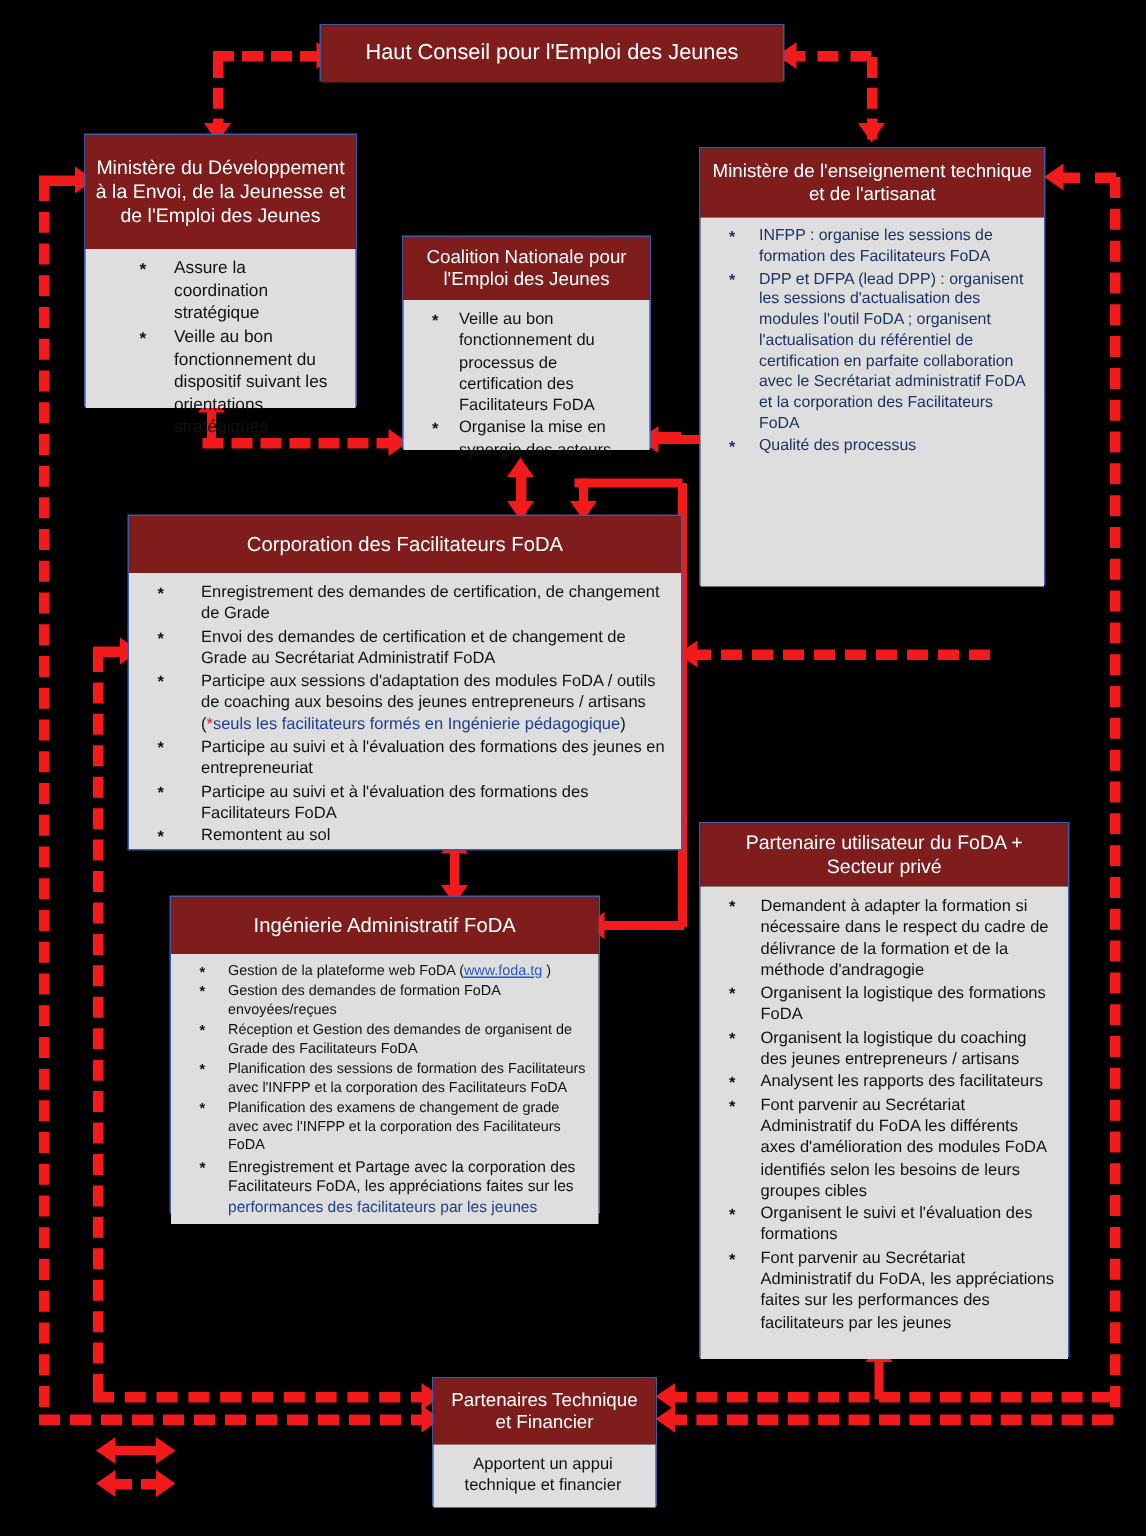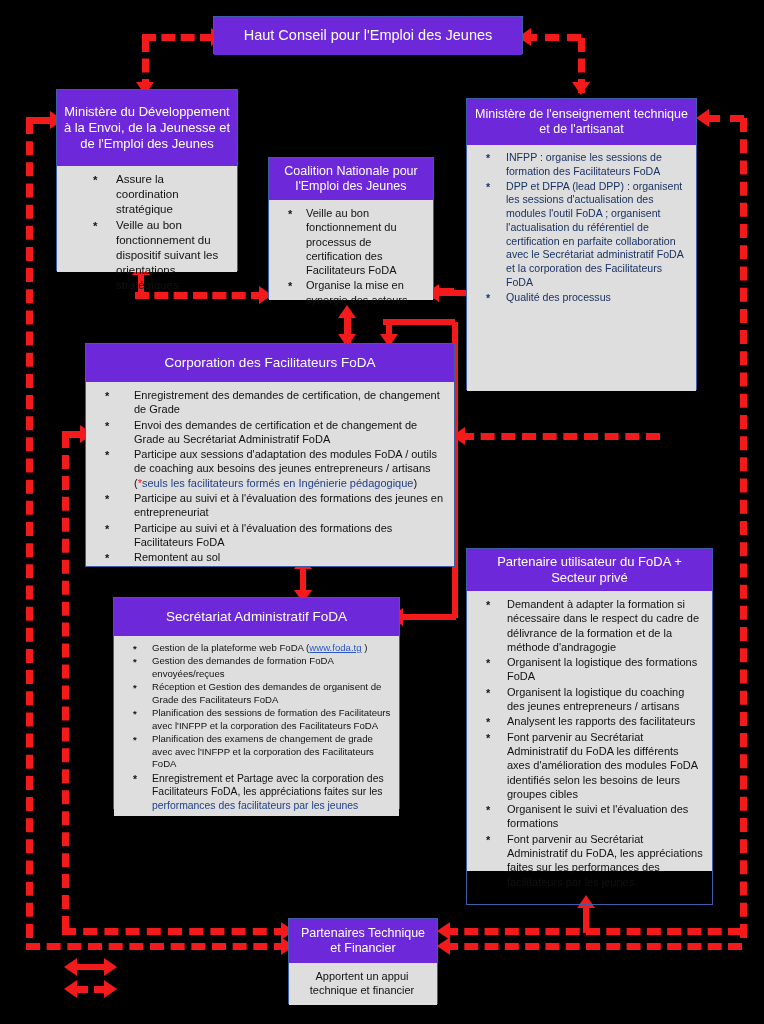--- a/index.html
+++ b/index.html
@@ -2,21 +2,21 @@
 <html><head>
 <meta charset="utf-8">
 <style>
   html,body{margin:0;padding:0;background:#000;}
   body{width:764px;height:1024px;position:relative;overflow:hidden;
        font-family:"Liberation Sans",sans-serif;}
   .stage{position:absolute;inset:0;width:764px;height:1024px;}
 
   
   .box{position:absolute;box-sizing:border-box;border:1px solid #3b5ea6;}
-  .bhead{background:#6d28d9;color:#fff;text-align:center;
+  .bhead{background:#7f1d1d;color:#fff;text-align:center;
          font-family:"Liberation Sans",sans-serif;box-sizing:border-box;
          display:flex;align-items:center;justify-content:center;
          padding:19px 6px;line-height:1.22;}
   .bbody{background:#dedede;box-sizing:border-box;padding:6px 8px 6px 6px;}
   .bbody ul{margin:0;padding:0;list-style:none;}
   .bbody li{position:relative;padding-left:42px;margin:0 0 1px 0;
             color:#111;line-height:1.30;text-align:left;}
   .bbody li:before{content:"*";position:absolute;left:13px;top:1px;
             font-weight:700;color:#111;}
   .bbody li.plain{padding-left:0;text-align:center;}
@@ -160,40 +160,40 @@
           <span>Participe aux sessions d'adaptation des modules FoDA / outils de coaching aux besoins des jeunes entrepreneurs / artisans (</span><span class="redstar">*</span><span class="blue">seuls les facilitateurs formés en Ingénierie pédagogique</span><span>)</span>
         </li>
         <li style="font-size:11px;">Participe au suivi et à l'évaluation des formations des jeunes en entrepreneuriat</li>
         <li style="font-size:11px;">Participe au suivi et à l'évaluation des formations des Facilitateurs FoDA</li>
         <li style="font-size:11px;">Remontent au sol</li>
       </ul>
     </div>
   </div>
 
   <div class="box" style="left:113px;top:597px;width:287px;height:212px;">
-    <div class="bhead" style="height:32px;font-size:13.5px;">Secrétariat Administratif FoDA</div>
+    <div class="bhead" style="height:32px;font-size:13.5px;">Ingénierie Administratif FoDA</div>
     <div class="bbody" style="height:180px;">
       <ul>
         <li style="font-size:9.6px;padding-left:32px;">
           <span>Gestion de la plateforme web FoDA (</span><span class="lnk">www.foda.tg</span><span> )</span>
         </li>
         <li style="font-size:9.6px;padding-left:32px;">Gestion des demandes de formation FoDA envoyées/reçues</li>
         <li style="font-size:9.6px;padding-left:32px;">Réception et Gestion des demandes de organisent de Grade des Facilitateurs FoDA</li>
         <li style="font-size:9.6px;padding-left:32px;">Planification des sessions de formation des Facilitateurs avec l'INFPP et la corporation des Facilitateurs FoDA</li>
         <li style="font-size:9.6px;padding-left:32px;">Planification des examens de changement de grade avec avec l'INFPP et la corporation des Facilitateurs FoDA</li>
         <li style="font-size:10.4px;padding-left:32px;">
           <span>Enregistrement et Partage avec la corporation des Facilitateurs FoDA, les appréciations faites sur les </span><span class="blue">performances des facilitateurs par les jeunes</span>
         </li>
       </ul>
     </div>
   </div>
 
   <div class="box" style="left:466px;top:548px;width:247px;height:357px;">
     <div class="bhead" style="height:42px;font-size:13px;">Partenaire utilisateur du FoDA + Secteur privé</div>
-    <div class="bbody" style="height:280px;">
+    <div class="bbody" style="height:315px;">
       <ul>
         <li style="font-size:11px;padding-left:34px;">Demandent à adapter la formation si nécessaire dans le respect du cadre de délivrance de la formation et de la méthode d'andragogie</li>
         <li style="font-size:11px;padding-left:34px;">Organisent la logistique des formations FoDA</li>
         <li style="font-size:11px;padding-left:34px;">Organisent la logistique du coaching des jeunes entrepreneurs / artisans</li>
         <li style="font-size:11px;padding-left:34px;">Analysent les rapports des facilitateurs</li>
         <li style="font-size:11px;padding-left:34px;">Font parvenir au Secrétariat Administratif du FoDA les différents axes d'amélioration des modules FoDA identifiés selon les besoins de leurs groupes cibles</li>
         <li style="font-size:11px;padding-left:34px;">Organisent le suivi et l'évaluation des formations</li>
         <li style="font-size:11px;padding-left:34px;">Font parvenir au Secrétariat Administratif du FoDA, les appréciations faites sur les performances des facilitateurs par les jeunes</li>
       </ul>
     </div>

